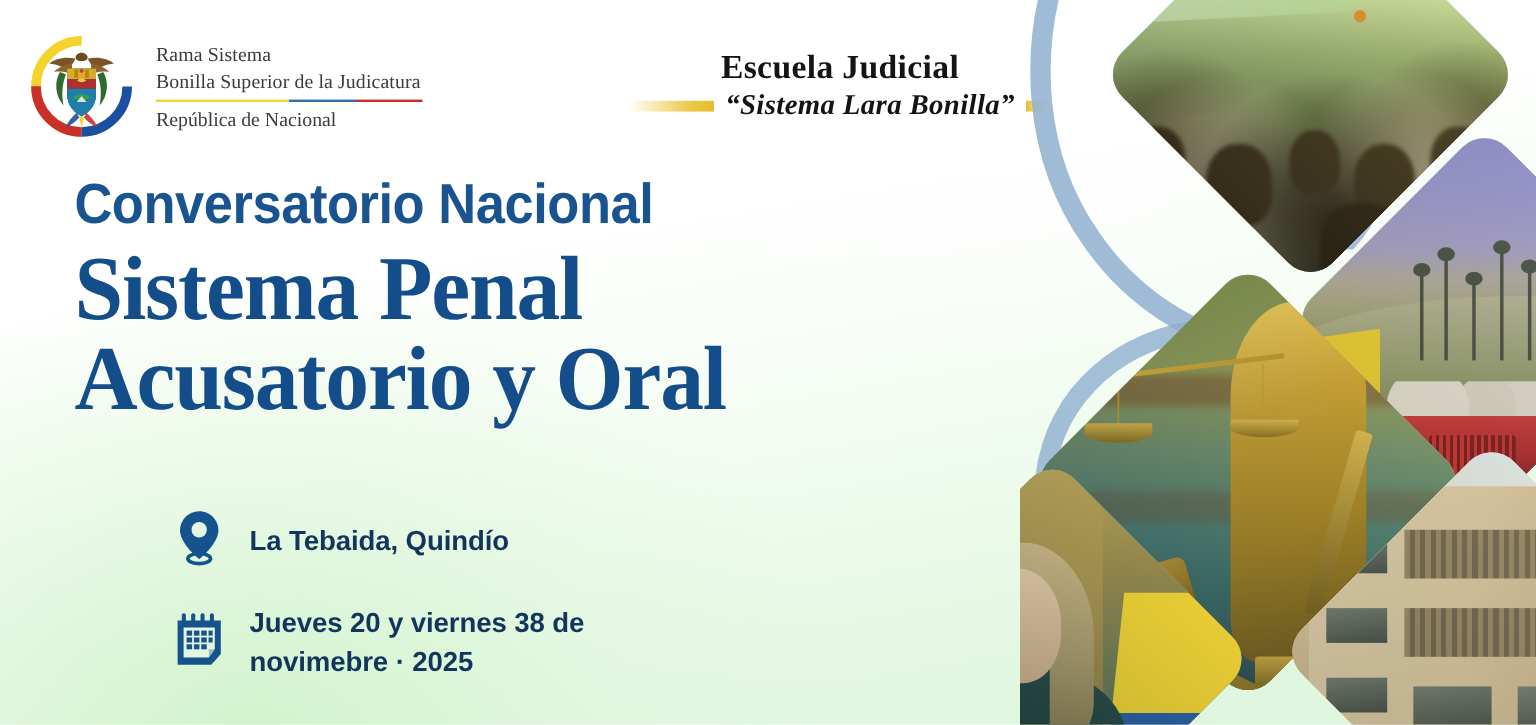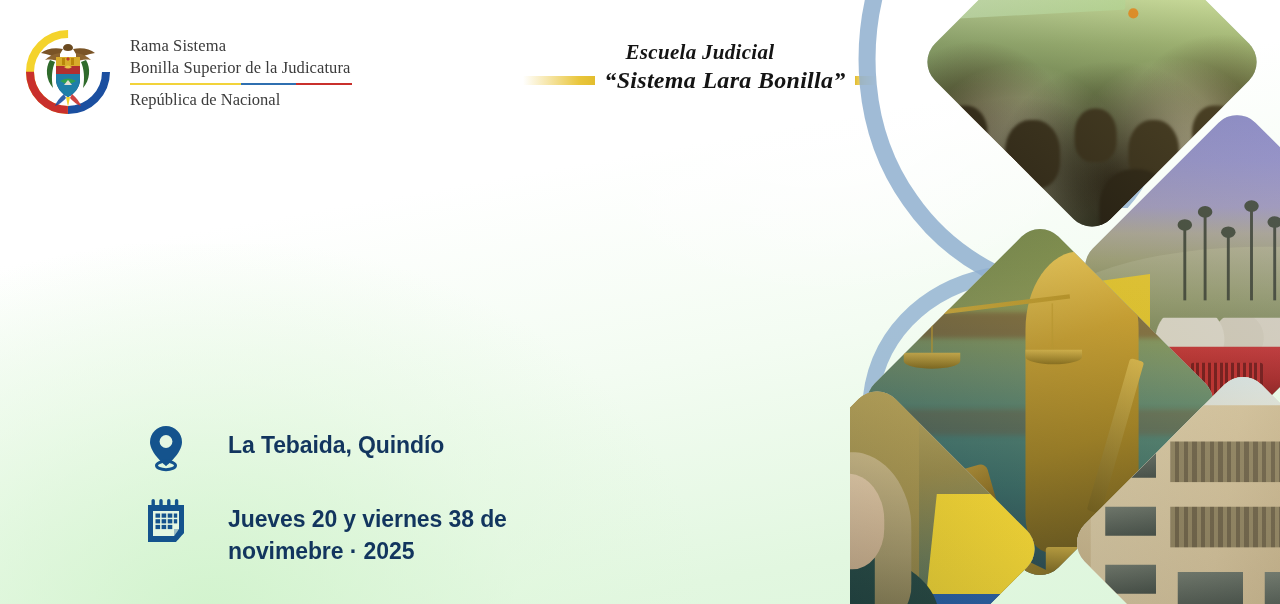--- a/index.html
+++ b/index.html
@@ -76,22 +76,21 @@
   
   .escuela {
     position: absolute;
     left: 520px; top: 40px;
     width: 360px;
     text-align: center;
   }
   .escuela-l1 {
     font-family: "Liberation Serif", serif;
     font-weight: bold;
-    font-style: italic;
-    font-size: 21px;
+    font-size: 28px;
     color: #141414;
     letter-spacing: .3px;
     line-height: 1.22;
   }
   .escuela-l2-row {
     display: flex;
     align-items: center;
     justify-content: center;
     gap: 9px;
     margin-top: 1px;
@@ -139,22 +138,22 @@
     letter-spacing: -1px;
     transform: scaleX(.96);
     transform-origin: left center;
   }
   .title-main div { white-space: nowrap; }
 
   
   .info { position: absolute; left: 144px; top: 424px; }
   .info-row {
     display: flex;
-    align-items: flex-start;
-    gap: 40px;
+    align-items: center;
+    gap: 20px;
     margin-bottom: 26px;
   }
   .info-ico { width: 44px; flex: 0 0 44px; display:flex; justify-content:center; }
   .info-ico svg { display: block; }
   .info-text {
     font-family: "Liberation Sans", sans-serif;
     font-weight: bold;
     font-size: 23px;
     line-height: 1.38;
     color: #12355e;
@@ -488,20 +487,27 @@
 
   <div class="escuela">
     <div class="escuela-l1">Escuela Judicial</div>
     <div class="escuela-l2-row">
       <span class="gold-bar-left"></span>
       <span class="escuela-l2">“Sistema Lara Bonilla”</span>
       <span class="gold-bar-right"></span>
     </div>
   </div>
 
+  <div class="headline">
+    <div class="kicker">Conversatorio Nacional</div>
+    <div class="title-main">
+      <div>Sistema Penal</div>
+      <div>Acusatorio y Oral</div>
+    </div>
+  </div>
 
   <div class="info">
 
     <div class="info-row">
       <span class="info-ico">
         <svg width="40" height="48" viewBox="0 0 40 48" aria-hidden="true">
           <path d="M20 2 C11.2 2 4 9.1 4 17.9 C4 29.4 20 42 20 42 C20 42 36 29.4 36 17.9 C36 9.1 28.8 2 20 2 Z" fill="#14538d"></path>
           <circle cx="20" cy="17.5" r="6.4" fill="#e4f6e2"></circle>
           <ellipse cx="20" cy="41.5" rx="9.5" ry="4.2" fill="none" stroke="#14538d" stroke-width="3"></ellipse>
         </svg>

